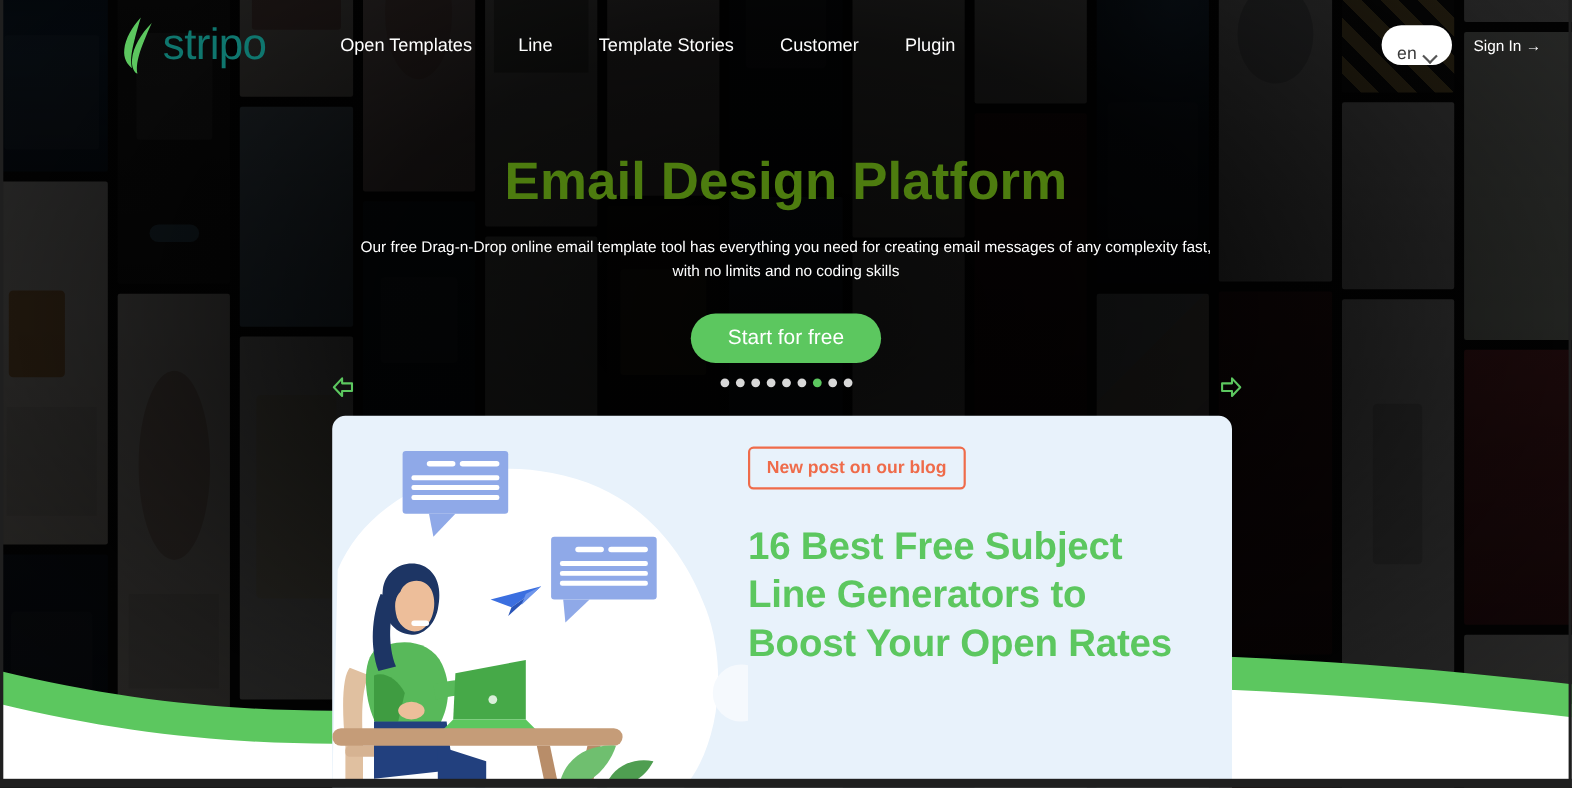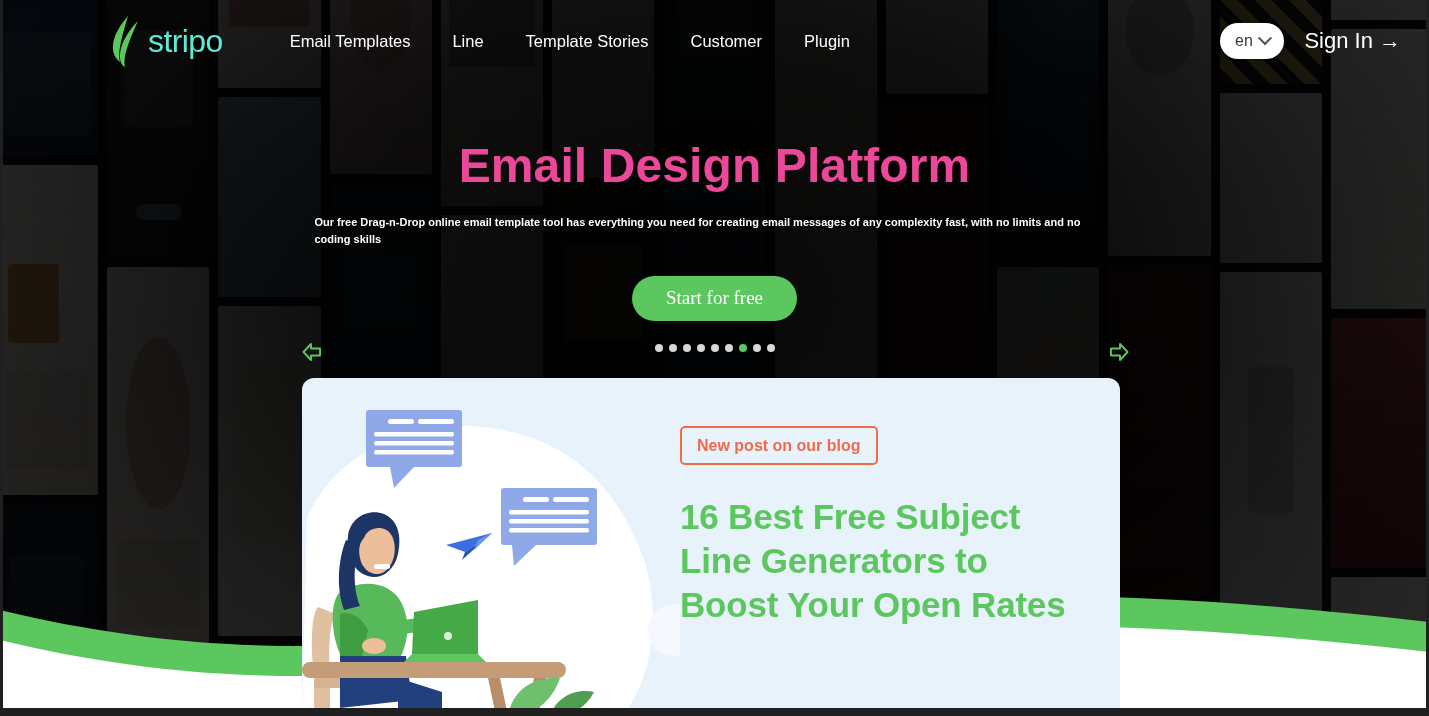--- a/index.html
+++ b/index.html
@@ -119,73 +119,73 @@
     padding:0 22px 0 104px;
     z-index:40;
   }
   .logo{
     display:flex; align-items:center; gap:0px;
     text-decoration:none;
     margin-right:46px;
   }
   .logo-mark{ width:40px; height:52px; position:relative; display:block; margin-right:4px;}
   .logo-text{
-    color:#5eead4; font-size:32px; font-weight:400; letter-spacing:-.6px;
+    color:#0f766e; font-size:40px; font-weight:400; letter-spacing:-.6px;
     line-height:1;
   }
   .nav-links{ display:flex; align-items:center; gap:0; }
   .nav-link{
     color:#fff; font-size:16.5px; text-decoration:none;
     padding:10px 21px; white-space:nowrap;
   }
   .nav-right{ margin-left:auto; display:flex; align-items:center; gap:0; }
   .lang{
     background:#fff; border-radius:22px;
     height:36px; min-width:64px;
-    display:flex; align-items:center; justify-content:center; gap:7px;
+    display:flex; align-items:flex-end; justify-content:center; gap:7px;
     padding:0 14px;
     color:#3a3a3a; font-size:16px;
     cursor:pointer;
     margin-right:20px;
   }
   .chev{ width:10px; height:10px; border-right:2px solid #555; border-bottom:2px solid #555;
          transform:rotate(45deg) translate(-2px,-2px); }
   .btn-demo{
     background:#5cc75f; color:#fff; border:none;
     border-radius:24px; height:38px; padding:0 26px;
     font-size:16.5px; cursor:pointer; white-space:nowrap;
     margin-right:24px;
   }
   .signin{
-    color:#fff; font-size:22px; text-decoration:none; white-space:nowrap;
+    color:#fff; font-size:14px; text-decoration:none; white-space:nowrap;
     padding-right:6px;
   }
 
   
   .hero{
     position:absolute; top:0; left:0; right:0; height:380px;
     display:flex; flex-direction:column; align-items:center;
     justify-content:flex-start;
     padding-top:140px;
     z-index:30;
   }
   .hero h1{
-    color:#ec4899; font-size:48px; font-weight:bold; letter-spacing:.1px;
+    color:#4d7c0f; font-size:48px; font-weight:bold; letter-spacing:.1px;
     text-align:right; line-height:1.08;
   }
   .hero p{
-    color:#fff; font-size:11px; line-height:1.55;
-    max-width:800px; margin-top:22px;
-    font-weight:700;
+    color:#fff; font-size:14px; line-height:1.55;
+    text-align:center; max-width:800px; margin-top:22px;
+    font-weight:400;
   }
   .btn-start{
     margin-top:28px;
     background:#5cc75f; color:#fff; border:none;
     border-radius:26px; height:45px; padding:0 34px;
-    font-size:19px; cursor:pointer;font-family:Liberation Serif, serif;
+    font-size:19px; cursor:pointer;
   }
 
   
   .car-arrow{
     position:absolute; top:338px; width:28px; height:28px;
     display:flex; align-items:center; justify-content:center;
     cursor:pointer; z-index:32;
   }
   .car-arrow.left{ left:298px; }
   .car-arrow.right{ right:296px; }
@@ -213,21 +213,21 @@
     left:302px; top:378px; width:818px; height:338px;
     background:#e8f2fb;
     border-radius:12px 12px 0 0;
     overflow:hidden;
     z-index:35;
     display:flex;
   }
   .blog-illus{ position:relative; width:378px; flex:0 0 378px; }
   .blog-body{
     flex:1 1 auto;
-    padding:48px 30px 0 0;
+    padding:28px 30px 0 0;
   }
   .badge{
     display:inline-block;
     border:2px solid #ef6b4a; color:#ef6b4a;
     border-radius:5px;
     padding:9px 15px 8px;
     font-size:16px; font-weight:bold;
     cursor:pointer;
   }
   .blog-title{
@@ -344,21 +344,21 @@
       <span class="logo-mark">
         <svg viewBox="0 0 40 52" width="40" height="52" aria-hidden="true">
           <path d="M24 1 C16 10, 10 20, 9 30 C8 38, 12 44, 16 47 C14 38, 16 28, 24 1 Z" fill="#5cc75f"></path>
           <path d="M34 6 C24 16, 17 28, 16 39 C15.4 46, 18 51, 21 52 C19 43, 23 30, 34 6 Z" fill="#5cc75f"></path>
         </svg>
       </span>
       <span class="logo-text">stripo</span>
     </a>
 
     <div class="nav-links">
-      <a class="nav-link" href="#">Email Templates</a>
+      <a class="nav-link" href="#">Open Templates</a>
       <a class="nav-link" href="#">Line</a>
       <a class="nav-link" href="#">Template Stories</a>
       <a class="nav-link" href="#">Customer</a>
       <a class="nav-link" href="#">Plugin</a>
     </div>
 
     <div class="nav-right">
       <div class="lang">
         <span>en</span>
         <span class="chev"></span>

